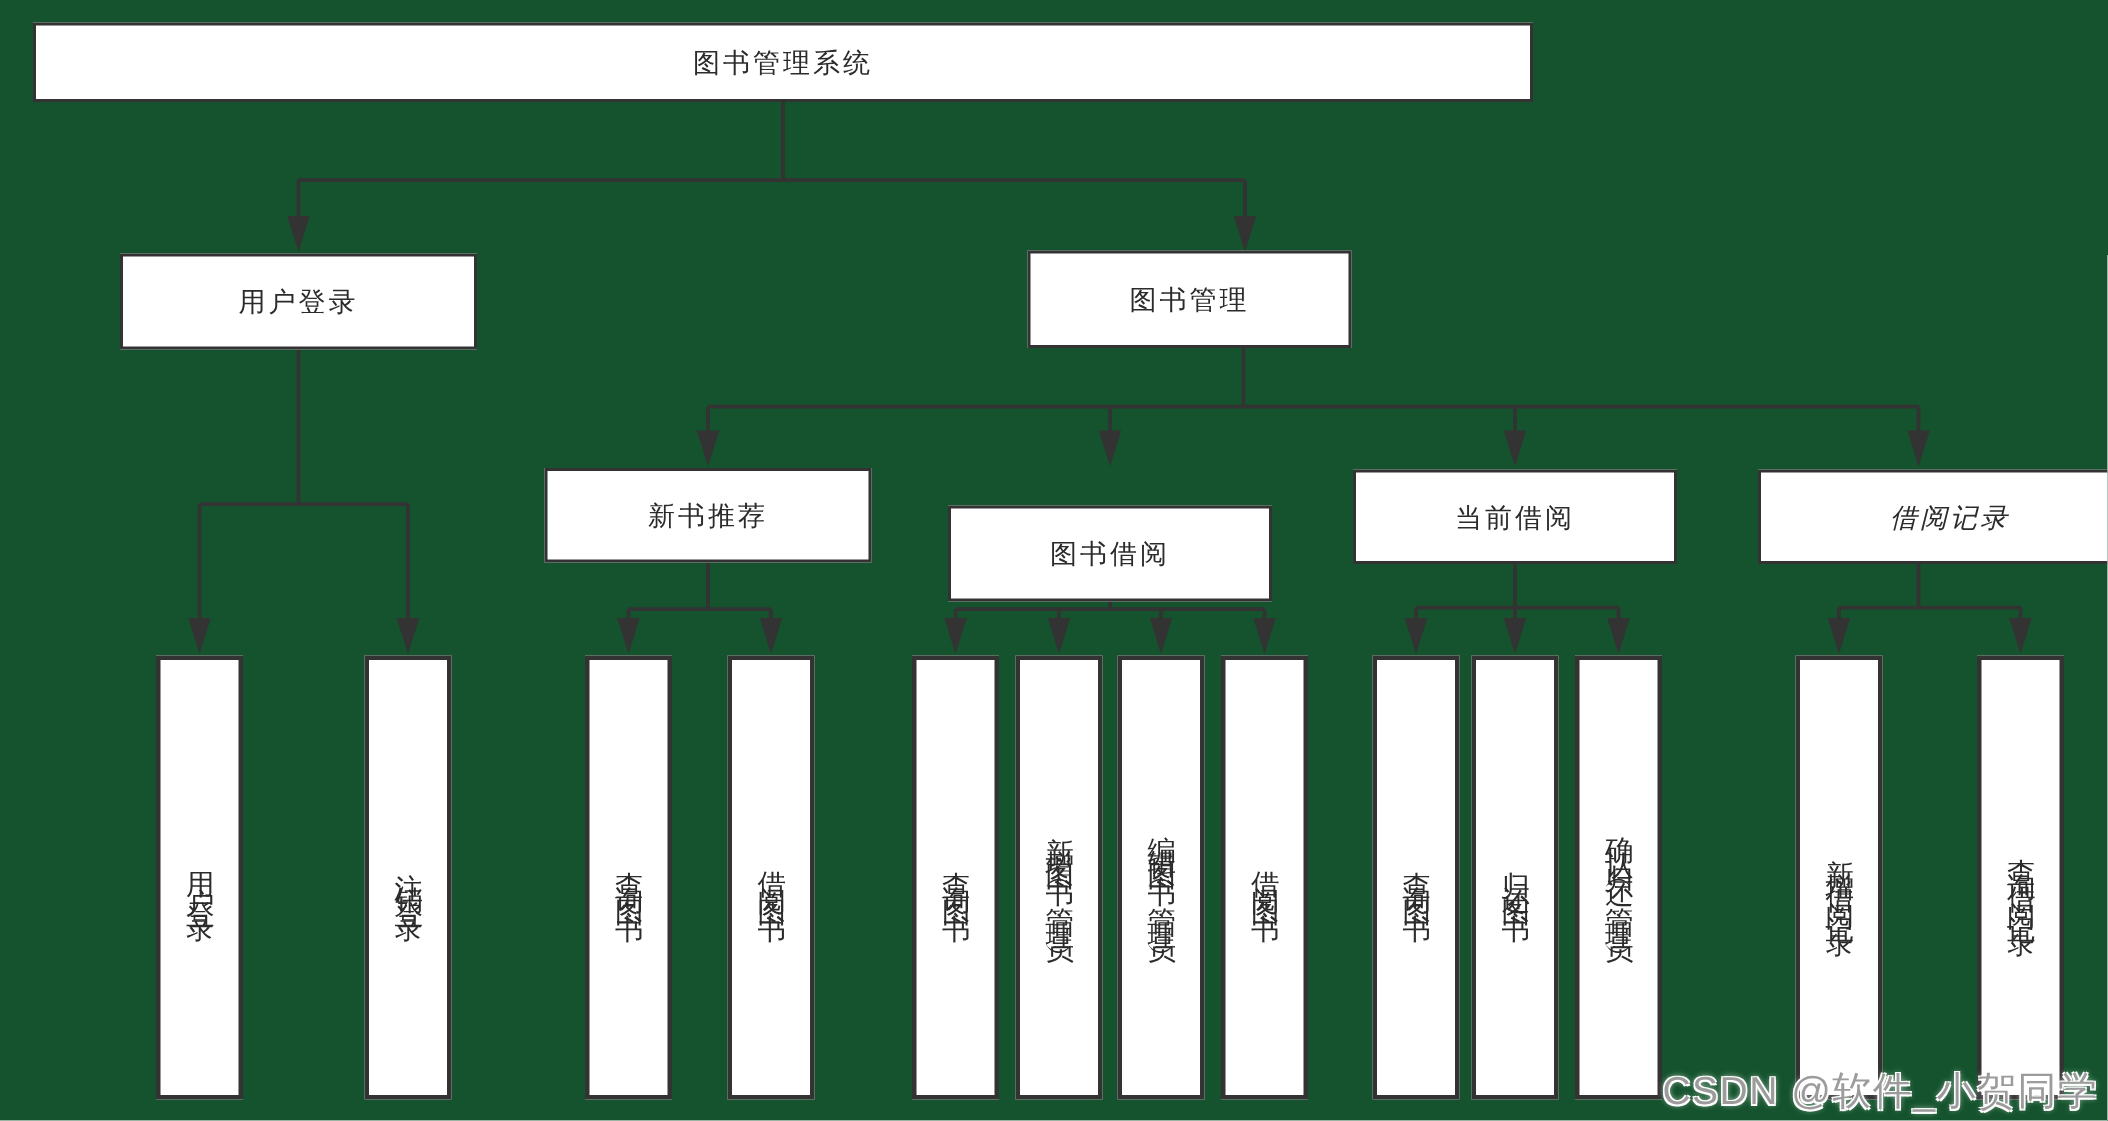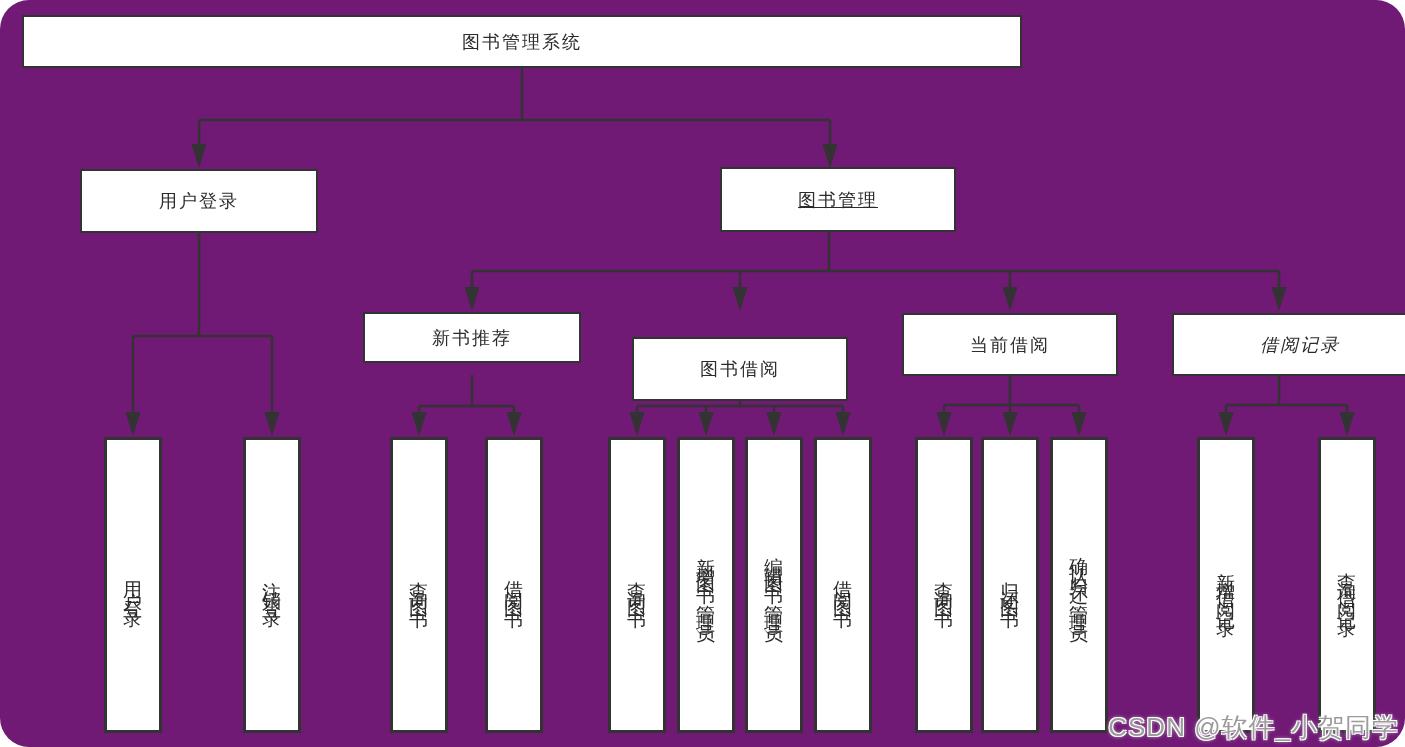--- a/index.html
+++ b/index.html
@@ -1,23 +1,22 @@
 <!DOCTYPE html>
 <html><head>
 <meta charset="utf-8">
 <style>
   html, body { margin: 0; padding: 0; background: #ffffff; }
   #canvas {
     position: relative;
     width: 1405px;
     height: 747px;
-    background: #701a75;
+    background: #14532d;
     font-family: "Liberation Sans", "DejaVu Sans", sans-serif;
     overflow: hidden;
-    border-radius: 29px;
   }
   #wires {
     position: absolute;
     left: 0; top: 0;
     width: 1405px; height: 747px;
   }
   .box {
     position: absolute;
     box-sizing: border-box;
     background: #ffffff;
@@ -109,23 +108,23 @@
       <line x1="1226" y1="405" x2="1347" y2="405" stroke="#333333" stroke-width="2.5"></line>
       <line x1="1226" y1="405" x2="1226" y2="418" stroke="#333333" stroke-width="2.5"></line>
       <polygon points="1218.5,412 1233.5,412 1226,436" fill="#333333"></polygon>
       <line x1="1347" y1="405" x2="1347" y2="418" stroke="#333333" stroke-width="2.5"></line>
       <polygon points="1339.5,412 1354.5,412 1347,436" fill="#333333"></polygon>
     </svg>
 
   <div class="box h" style="left:22px; top:15px; width:1000px; height:53px;">图书管理系统</div>
 
   <div class="box h" style="left:80px; top:169px; width:238px; height:64px;">用户登录</div>
-  <div class="box h" style="left:720px; top:167px; width:236px; height:65px;text-decoration:underline;">图书管理</div>
+  <div class="box h" style="left:685px; top:167px; width:216px; height:65px;">图书管理</div>
 
-  <div class="box h" style="left:363px; top:312px; width:218px; height:51px;">新书推荐</div>
+  <div class="box h" style="left:363px; top:312px; width:218px; height:63px;">新书推荐</div>
   <div class="box h" style="left:632px; top:313px; width:216px; height:64px;margin-top:24px;">图书借阅</div>
   <div class="box h" style="left:902px; top:313px; width:216px; height:63px;">当前借阅</div>
   <div class="box h" style="left:1172px; top:313px; width:256px; height:63px;font-style:italic;">借阅记录</div>
 
   <div class="box v" style="left:104px; top:437px; width:58px; height:296px;">用户登录</div>
   <div class="box v" style="left:243px; top:437px; width:58px; height:296px;">注销登录</div>
 
   <div class="box v" style="left:390px; top:437px; width:58px; height:296px;">查询图书</div>
   <div class="box v" style="left:485px; top:437px; width:58px; height:296px;">借阅图书</div>
 

